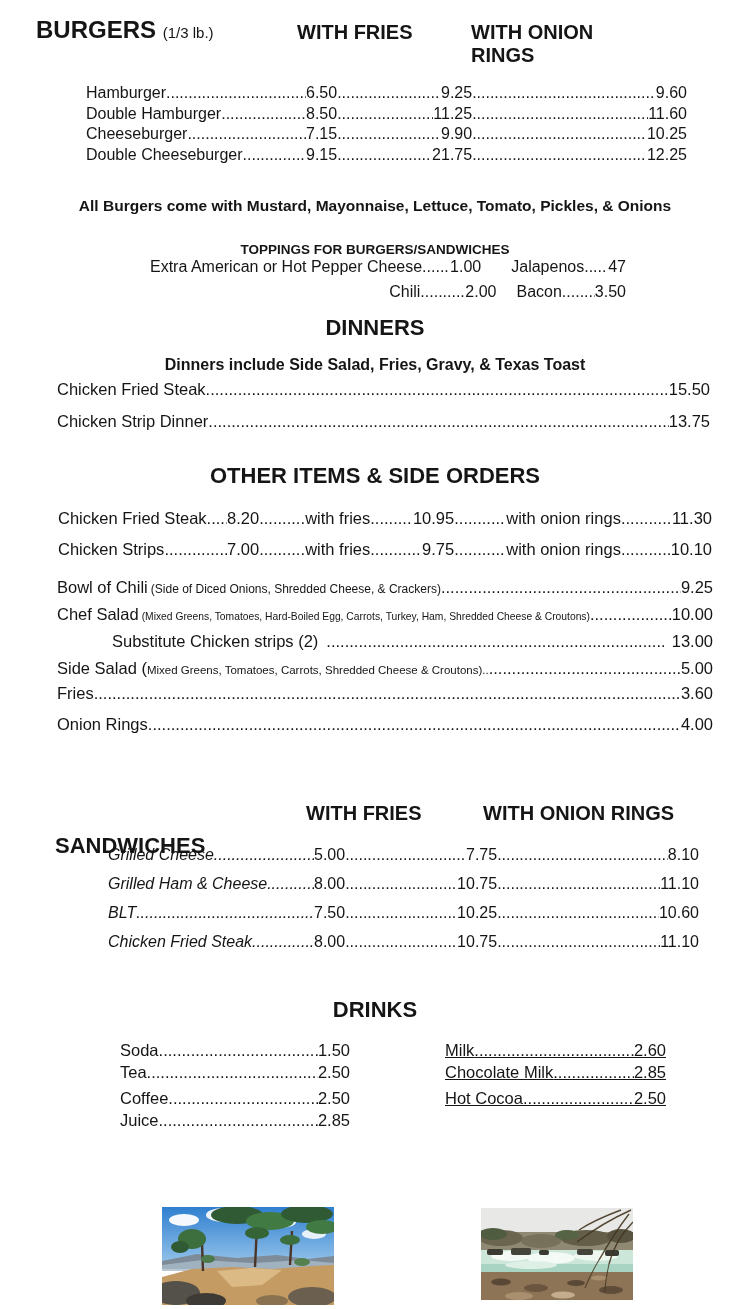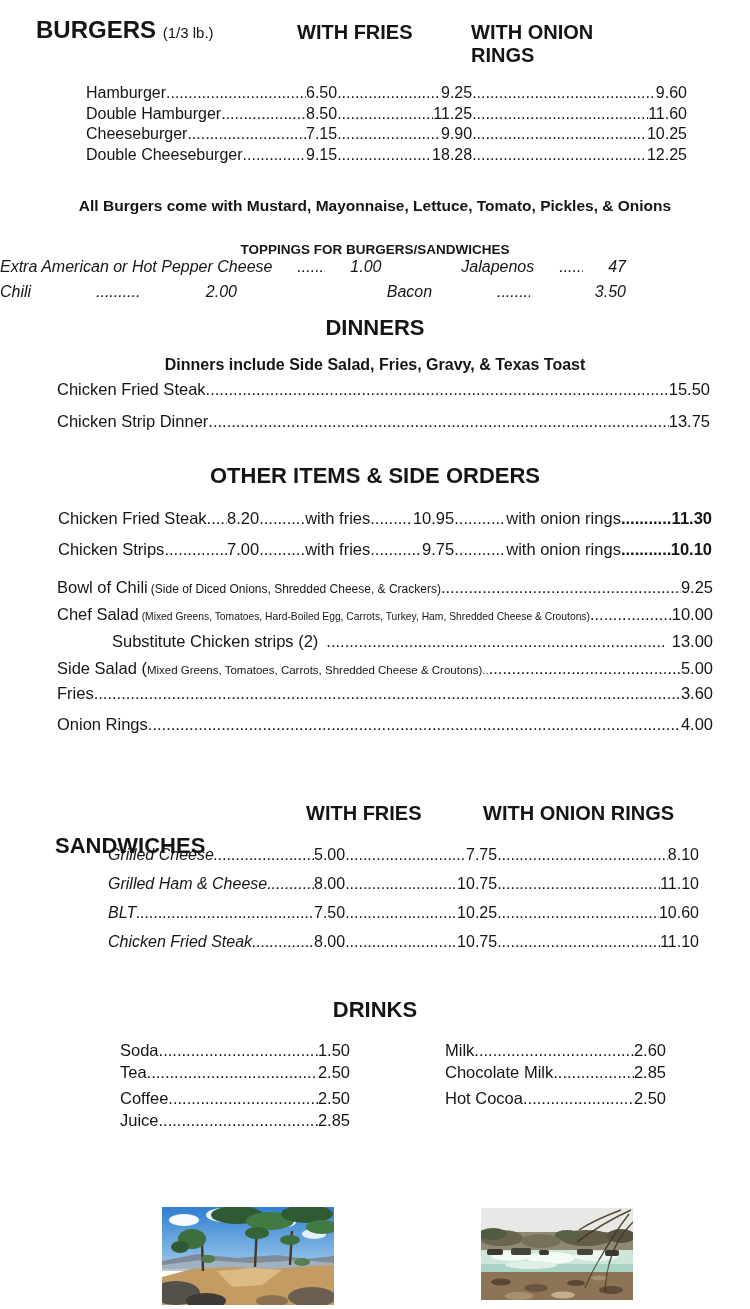--- a/index.html
+++ b/index.html
@@ -39,33 +39,33 @@
   
   #dinner-rows{position:absolute;left:57px;top:380px;width:653px;font-size:16.5px;}
   #dinner-rows .mrow{margin-bottom:13px;}
 
   
   #other-combo{position:absolute;left:58px;top:509px;width:654px;font-size:16.5px;}
   #other-combo .mrow{margin-bottom:12px;}
   .oc-cellA{flex:0 0 169px;}
   .oc-base{flex:0 0 auto;}
   .oc-cellB{flex:0 0 84px;}
-  .oc-cellC{flex:1 1 auto;font-weight:bold;}
+  .oc-cellC{flex:1 1 auto;}
 
   #other-rows{position:absolute;left:57px;top:578px;width:656px;font-size:16.5px;}
   #other-rows .mrow{margin-bottom:8px;text-align:center;}
   #other-rows .mrow[data-row="side-salad"]{margin-bottom:6px;}
   #other-rows .mrow[data-row="fries"]{margin-bottom:12px;}
   #other-rows .mrow.indent{padding-left:55px;gap:8px;}
   .note{font-size:12px;margin-left:3px;}
   .mrow[data-row="chef-salad"] .note{font-size:10.3px;}
   .mrow[data-row="side-salad"] .note{font-size:11.5px;margin-left:0;}
 
   
-  .topline{position:absolute;left:0;width:626px;display:flex;justify-content:space-between;align-items:baseline;font-size:16px;white-space:nowrap;font-style:italic;}
+  .topline{position:absolute;left:0;width:626px;display:flex;justify-content:flex-end;align-items:baseline;font-size:16px;white-space:nowrap;}
   .topline .leadfix{flex:none;}
   .tspace{display:inline-block;width:30px;}
 
   .drinkcol{position:absolute;font-size:16.5px;}
   .drinkcol .mrow{margin-bottom:3.2px;}
   .drinkcol .mrow.gap{margin-top:7px;}
 
   
   .photo{position:absolute;overflow:hidden;}
   .photo svg{display:block;}
@@ -129,21 +129,21 @@
       </span>
     </div>
     <div class="mrow">
       <span class="cellflex bg-cellA">
         <span>Double Cheeseburger</span>
         <span class="lead"></span>
       </span>
       <span class="pr">9.15</span>
       <span class="cellflex bg-cell2">
         <span class="lead"></span>
-        <span class="pr">18.28</span>
+        <span class="pr">21.75</span>
       </span>
       <span class="cellflex bg-cell3">
         <span class="lead"></span>
         <span class="pr">12.25</span>
       </span>
     </div>
   </div>
 
 <div class="ctitle" style="top:197px;font-size:15.5px;">All Burgers come with Mustard, Mayonnaise, Lettuce, Tomato, Pickles, &amp; Onions</div>
 
@@ -343,21 +343,21 @@
       <span>Coffee</span>
       <span class="lead"></span>
       <span class="pr">2.50</span>
     </div>
     <div class="mrow">
       <span>Juice</span>
       <span class="lead"></span>
       <span class="pr">2.85</span>
     </div>
   </div>
-<div class="drinkcol" id="drinks-right" style="left:445px;top:1041px;width:221px;">
+<div class="drinkcol" id="drinks-right" style="left:445px;top:1041px;width:221px;text-decoration:underline;">
     <div class="mrow">
       <span>Milk</span>
       <span class="lead"></span>
       <span class="pr">2.60</span>
     </div>
     <div class="mrow">
       <span>Chocolate Milk</span>
       <span class="lead"></span>
       <span class="pr">2.85</span>
     </div>

